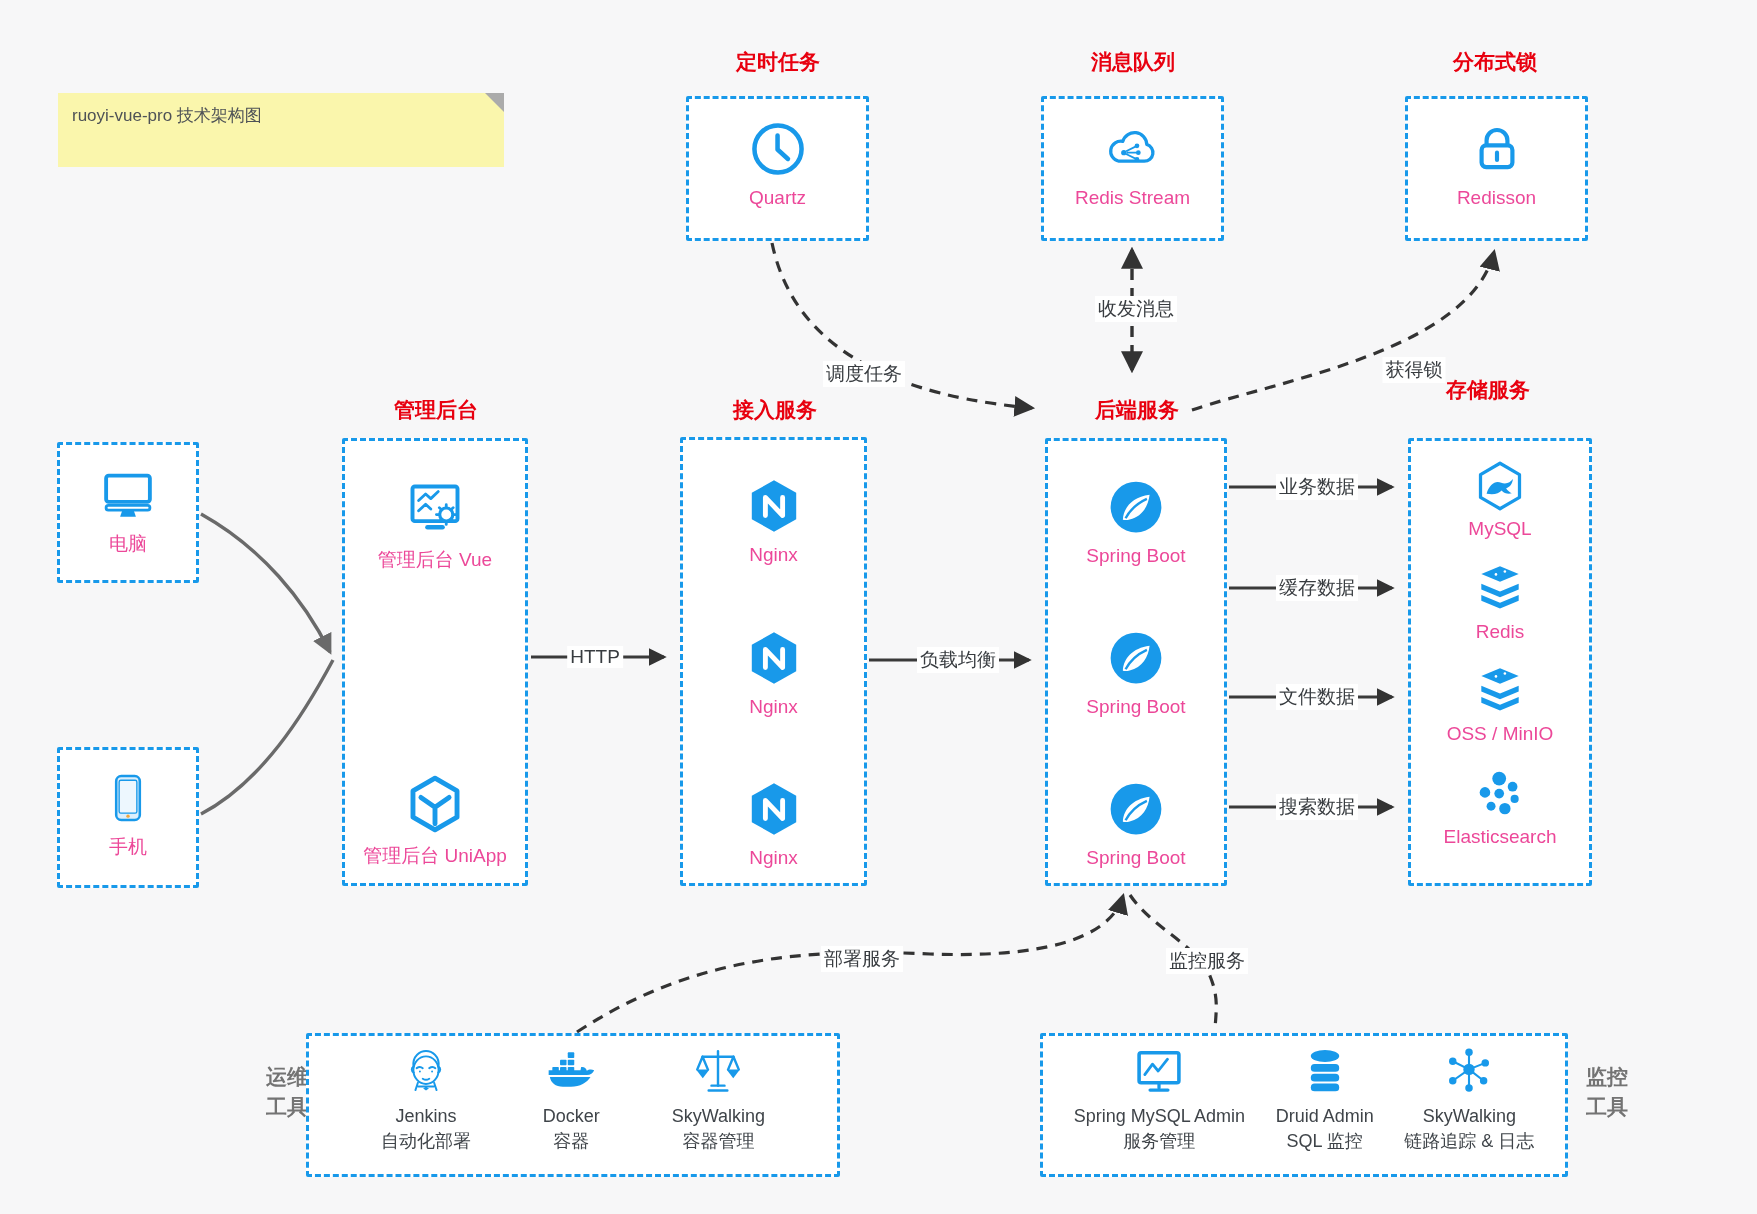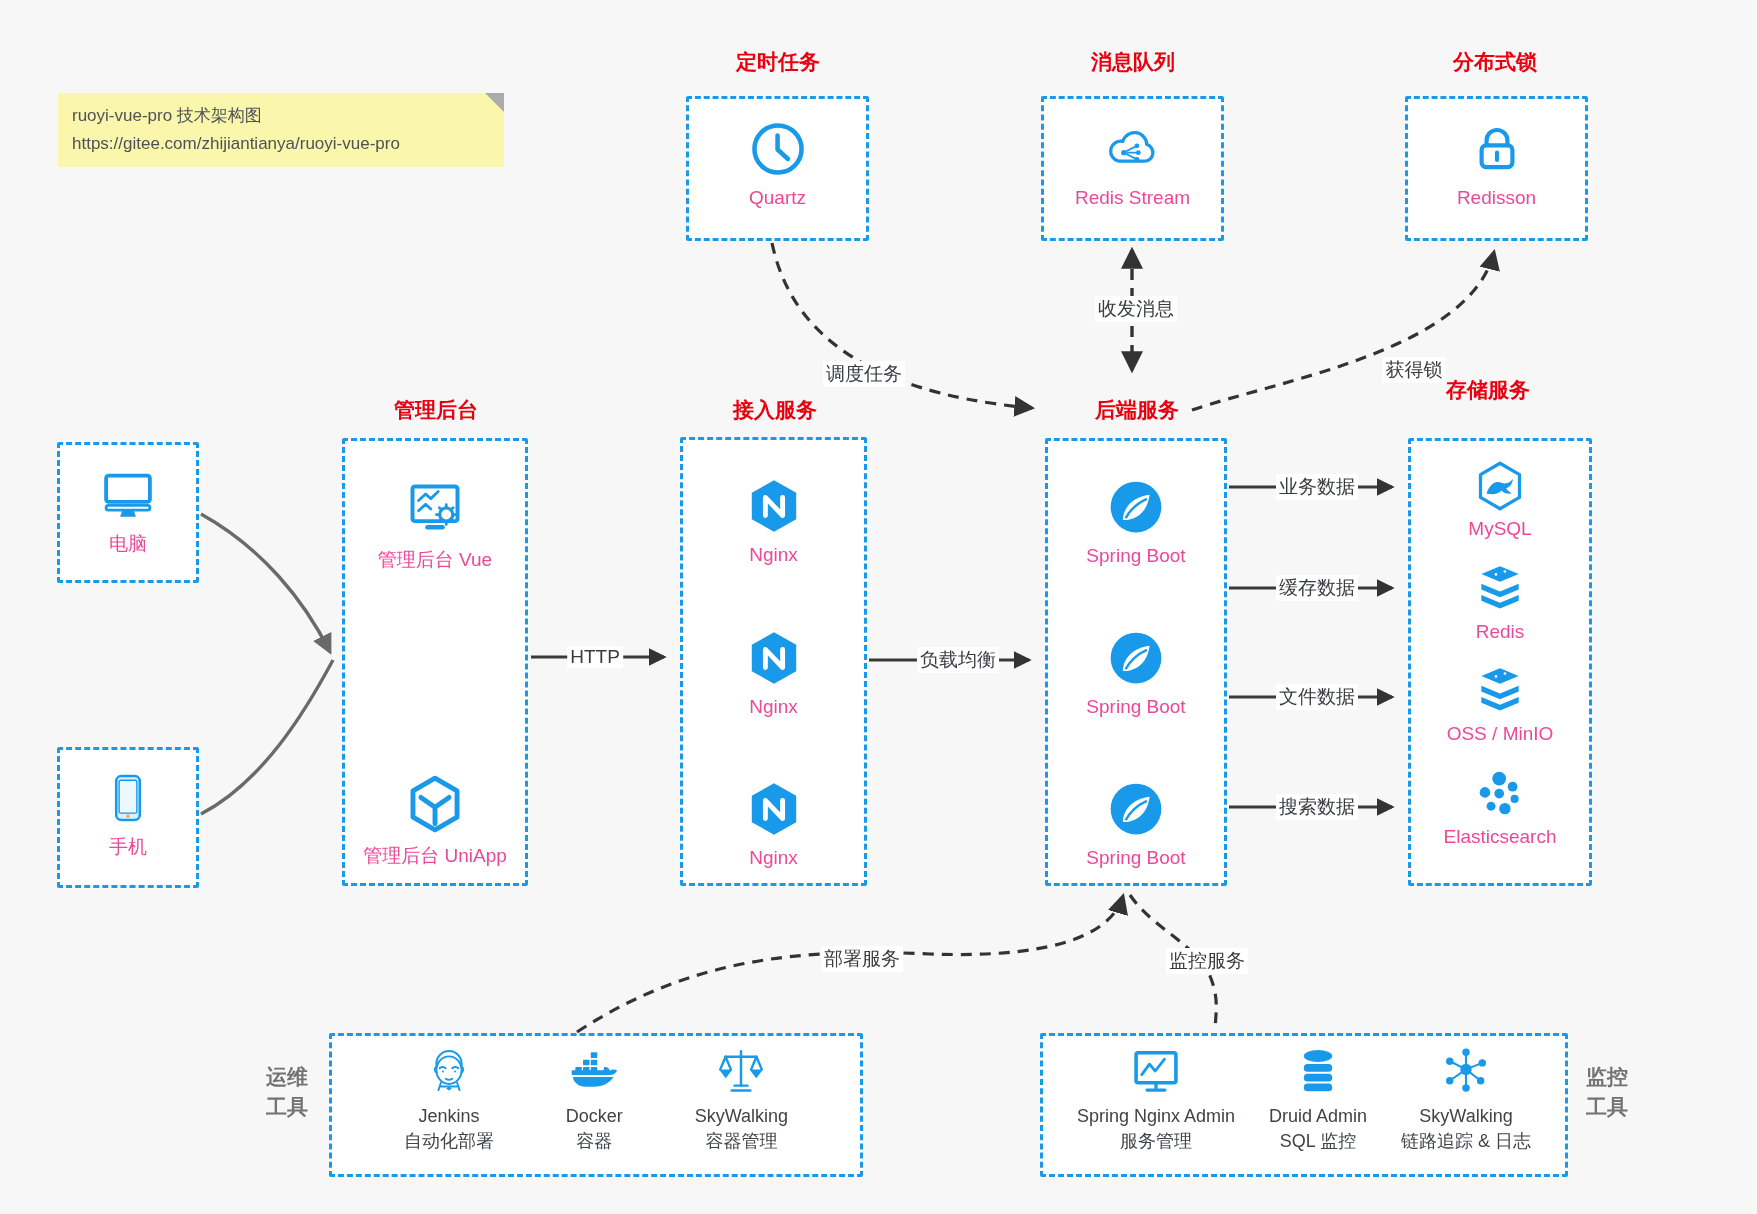--- a/index.html
+++ b/index.html
@@ -60,21 +60,20 @@
 
     <path d="M772 243 C788 320 850 392 1032 408" fill="none" stroke="#333333" stroke-width="3.2" stroke-dasharray="11 8" marker-end="url(#ah)"></path>
     <path d="M1132 250 V370" fill="none" stroke="#333333" stroke-width="3.4" stroke-dasharray="11 8" marker-start="url(#ah)" marker-end="url(#ah)"></path>
     <path d="M1192 410 C1280 380 1470 350 1494 252" fill="none" stroke="#333333" stroke-width="3.2" stroke-dasharray="11 8" marker-end="url(#ah)"></path>
     <path d="M577 1032 C690 958 800 948 930 954 C1040 958 1110 940 1123 896" fill="none" stroke="#333333" stroke-width="3.2" stroke-dasharray="11 8" marker-end="url(#ah)"></path>
     <path d="M1130 895 C1152 928 1196 944 1210 976 C1219 998 1216 1010 1215 1030" fill="none" stroke="#333333" stroke-width="3.2" stroke-dasharray="11 8"></path>
   </svg>
 
   <div class="note">
     <div>ruoyi-vue-pro 技术架构图</div>
-    <div>https://gitee.com/zhijiantianya/ruoyi-vue-pro</div>
     <div class="fold"></div>
   </div>
 
   <div class="gtitle" style="left:778px;top:48px">定时任务</div>
   <div class="dbox single" style="left:686px;top:96px;width:183px;height:145px">
     <div class="item">
       <span class="ic">
         <svg width="58" height="58" viewBox="0 0 64 64">
             <circle cx="32" cy="32" r="26" fill="none" stroke="#1899ea" stroke-width="5"></circle>
             <path d="M31.5 17v15.5L43 43" fill="none" stroke="#1899ea" stroke-width="5" stroke-linecap="round" stroke-linejoin="round"></path>
@@ -281,21 +280,21 @@
           </svg>
       </span>
       <span class="lbl">Elasticsearch</span>
     </div>
   </div>
 
   <div class="vtitle" style="left:259px;top:1062px">
     <div>运维</div>
     <div>工具</div>
   </div>
-  <div class="dbox hrow" style="left:329px;top:1033px;width:534px;height:144px">
+  <div class="dbox hrow" style="left:306px;top:1033px;width:534px;height:144px">
     <div class="bitem">
       <span class="ic">
         <svg width="52" height="52" viewBox="0 0 64 64" fill="none" stroke="#1899ea" stroke-width="2.4" stroke-linecap="round" stroke-linejoin="round">
             <ellipse cx="32" cy="31" rx="15.5" ry="17"></ellipse>
             <path d="M16.5 27C15 13 25 7.5 32 7.5S49 13 47.5 27"></path>
             <path d="M16.5 27c-2.5 1-3 5 .5 7M47.5 27c2.5 1 3 5-.5 7"></path>
             <path d="M20.5 28.5c2.5-1.8 5.5-1.8 7.5 0M36 28.5c2.5-1.8 5.5-1.8 7.5 0"></path>
             <circle cx="24.5" cy="32.5" r="1.2" fill="#1899ea" stroke="none"></circle>
             <circle cx="39.5" cy="32.5" r="1.2" fill="#1899ea" stroke="none"></circle>
             <path d="M28 41.5c2.7 1.8 5.3 1.8 8 0"></path>
@@ -346,21 +345,21 @@
   </div>
   <div class="dbox hrow" style="left:1040px;top:1033px;width:528px;height:144px">
     <div class="bitem">
       <span class="ic">
         <svg width="52" height="52" viewBox="0 0 64 64">
             <rect x="7.5" y="9.5" width="49" height="37" rx="2.5" fill="none" stroke="#1899ea" stroke-width="4.4"></rect>
             <path d="M14.5 36.5l9.5-13 7 8.5 11.5-14.5" fill="none" stroke="#1899ea" stroke-width="3.4" stroke-linecap="round" stroke-linejoin="round"></path>
             <path d="M32 47v5.5M21 55.5h22" stroke="#1899ea" stroke-width="4" stroke-linecap="round"></path>
           </svg>
       </span>
-      <span class="lbl">Spring Nginx Admin</span>
+      <span class="lbl">Spring MySQL Admin</span>
       <span class="sub">服务管理</span>
     </div>
     <div class="bitem">
       <span class="ic">
         <svg width="52" height="52" viewBox="0 0 64 64" fill="#1899ea">
             <ellipse cx="32" cy="13.5" rx="17.5" ry="7.5"></ellipse>
             <rect x="14.5" y="23.5" width="35" height="9.5" rx="4.75"></rect>
             <rect x="14.5" y="35.5" width="35" height="9.5" rx="4.75"></rect>
             <rect x="14.5" y="47.5" width="35" height="9.5" rx="4.75"></rect>
           </svg>

